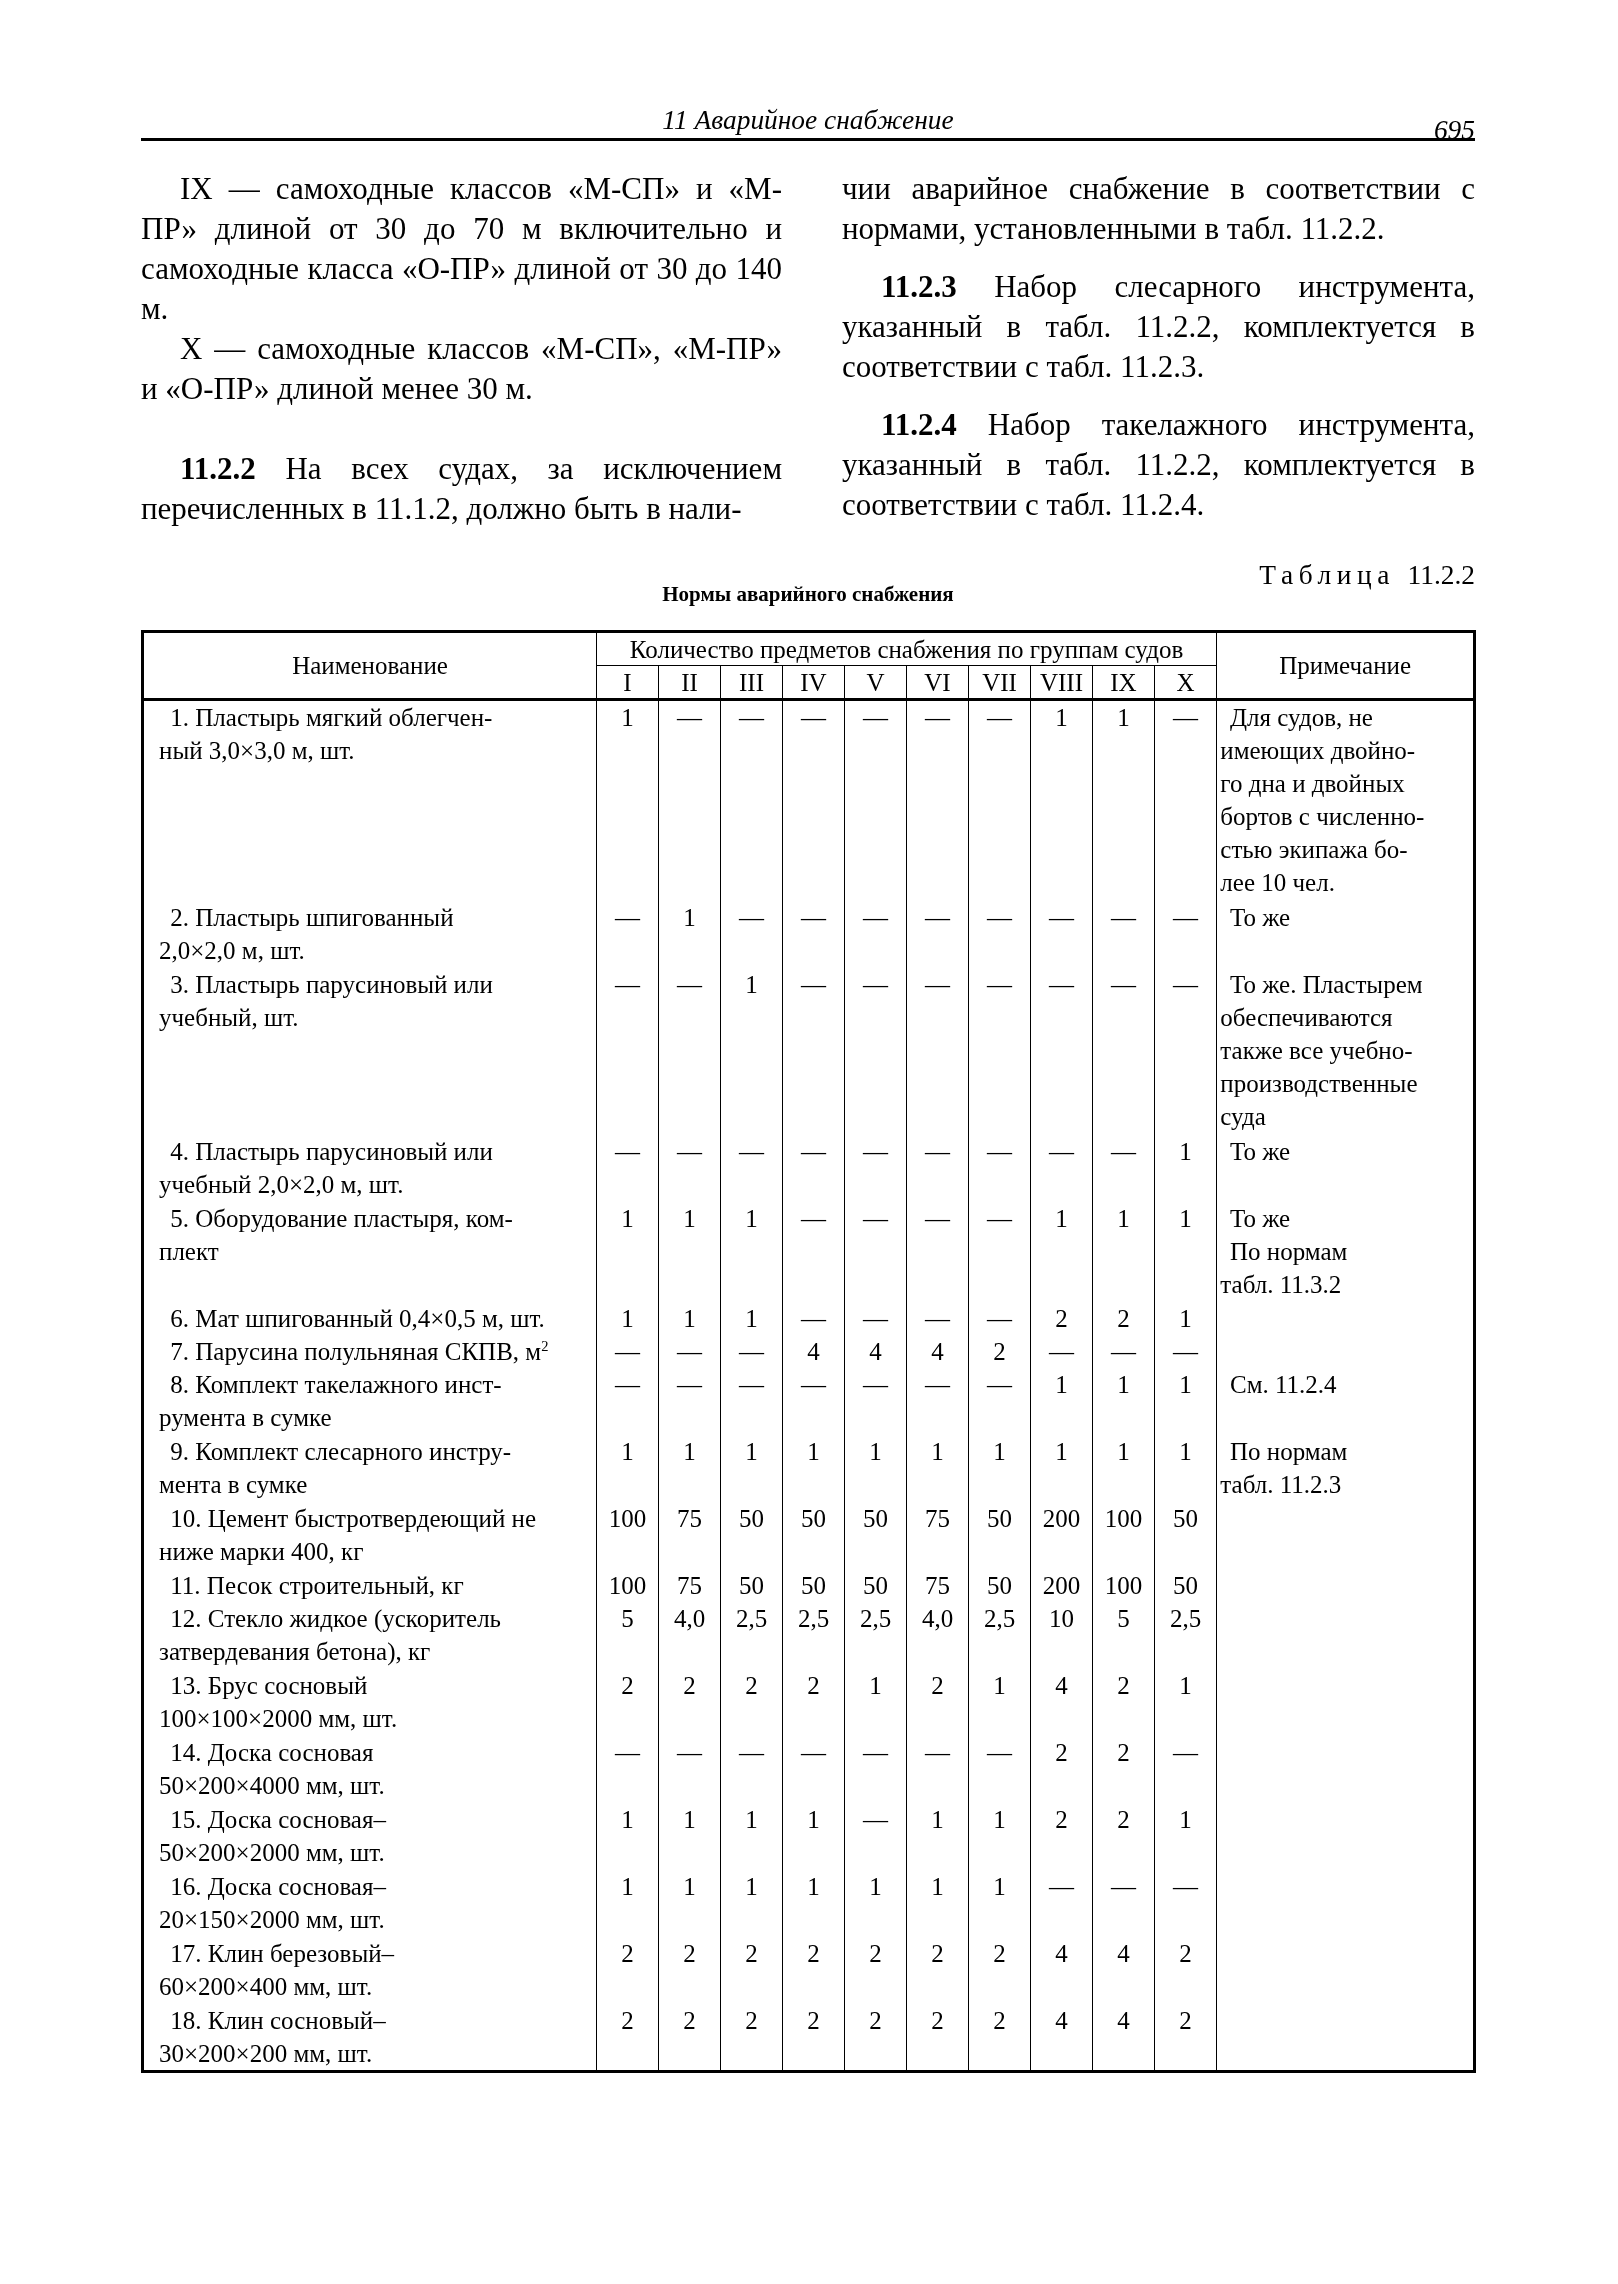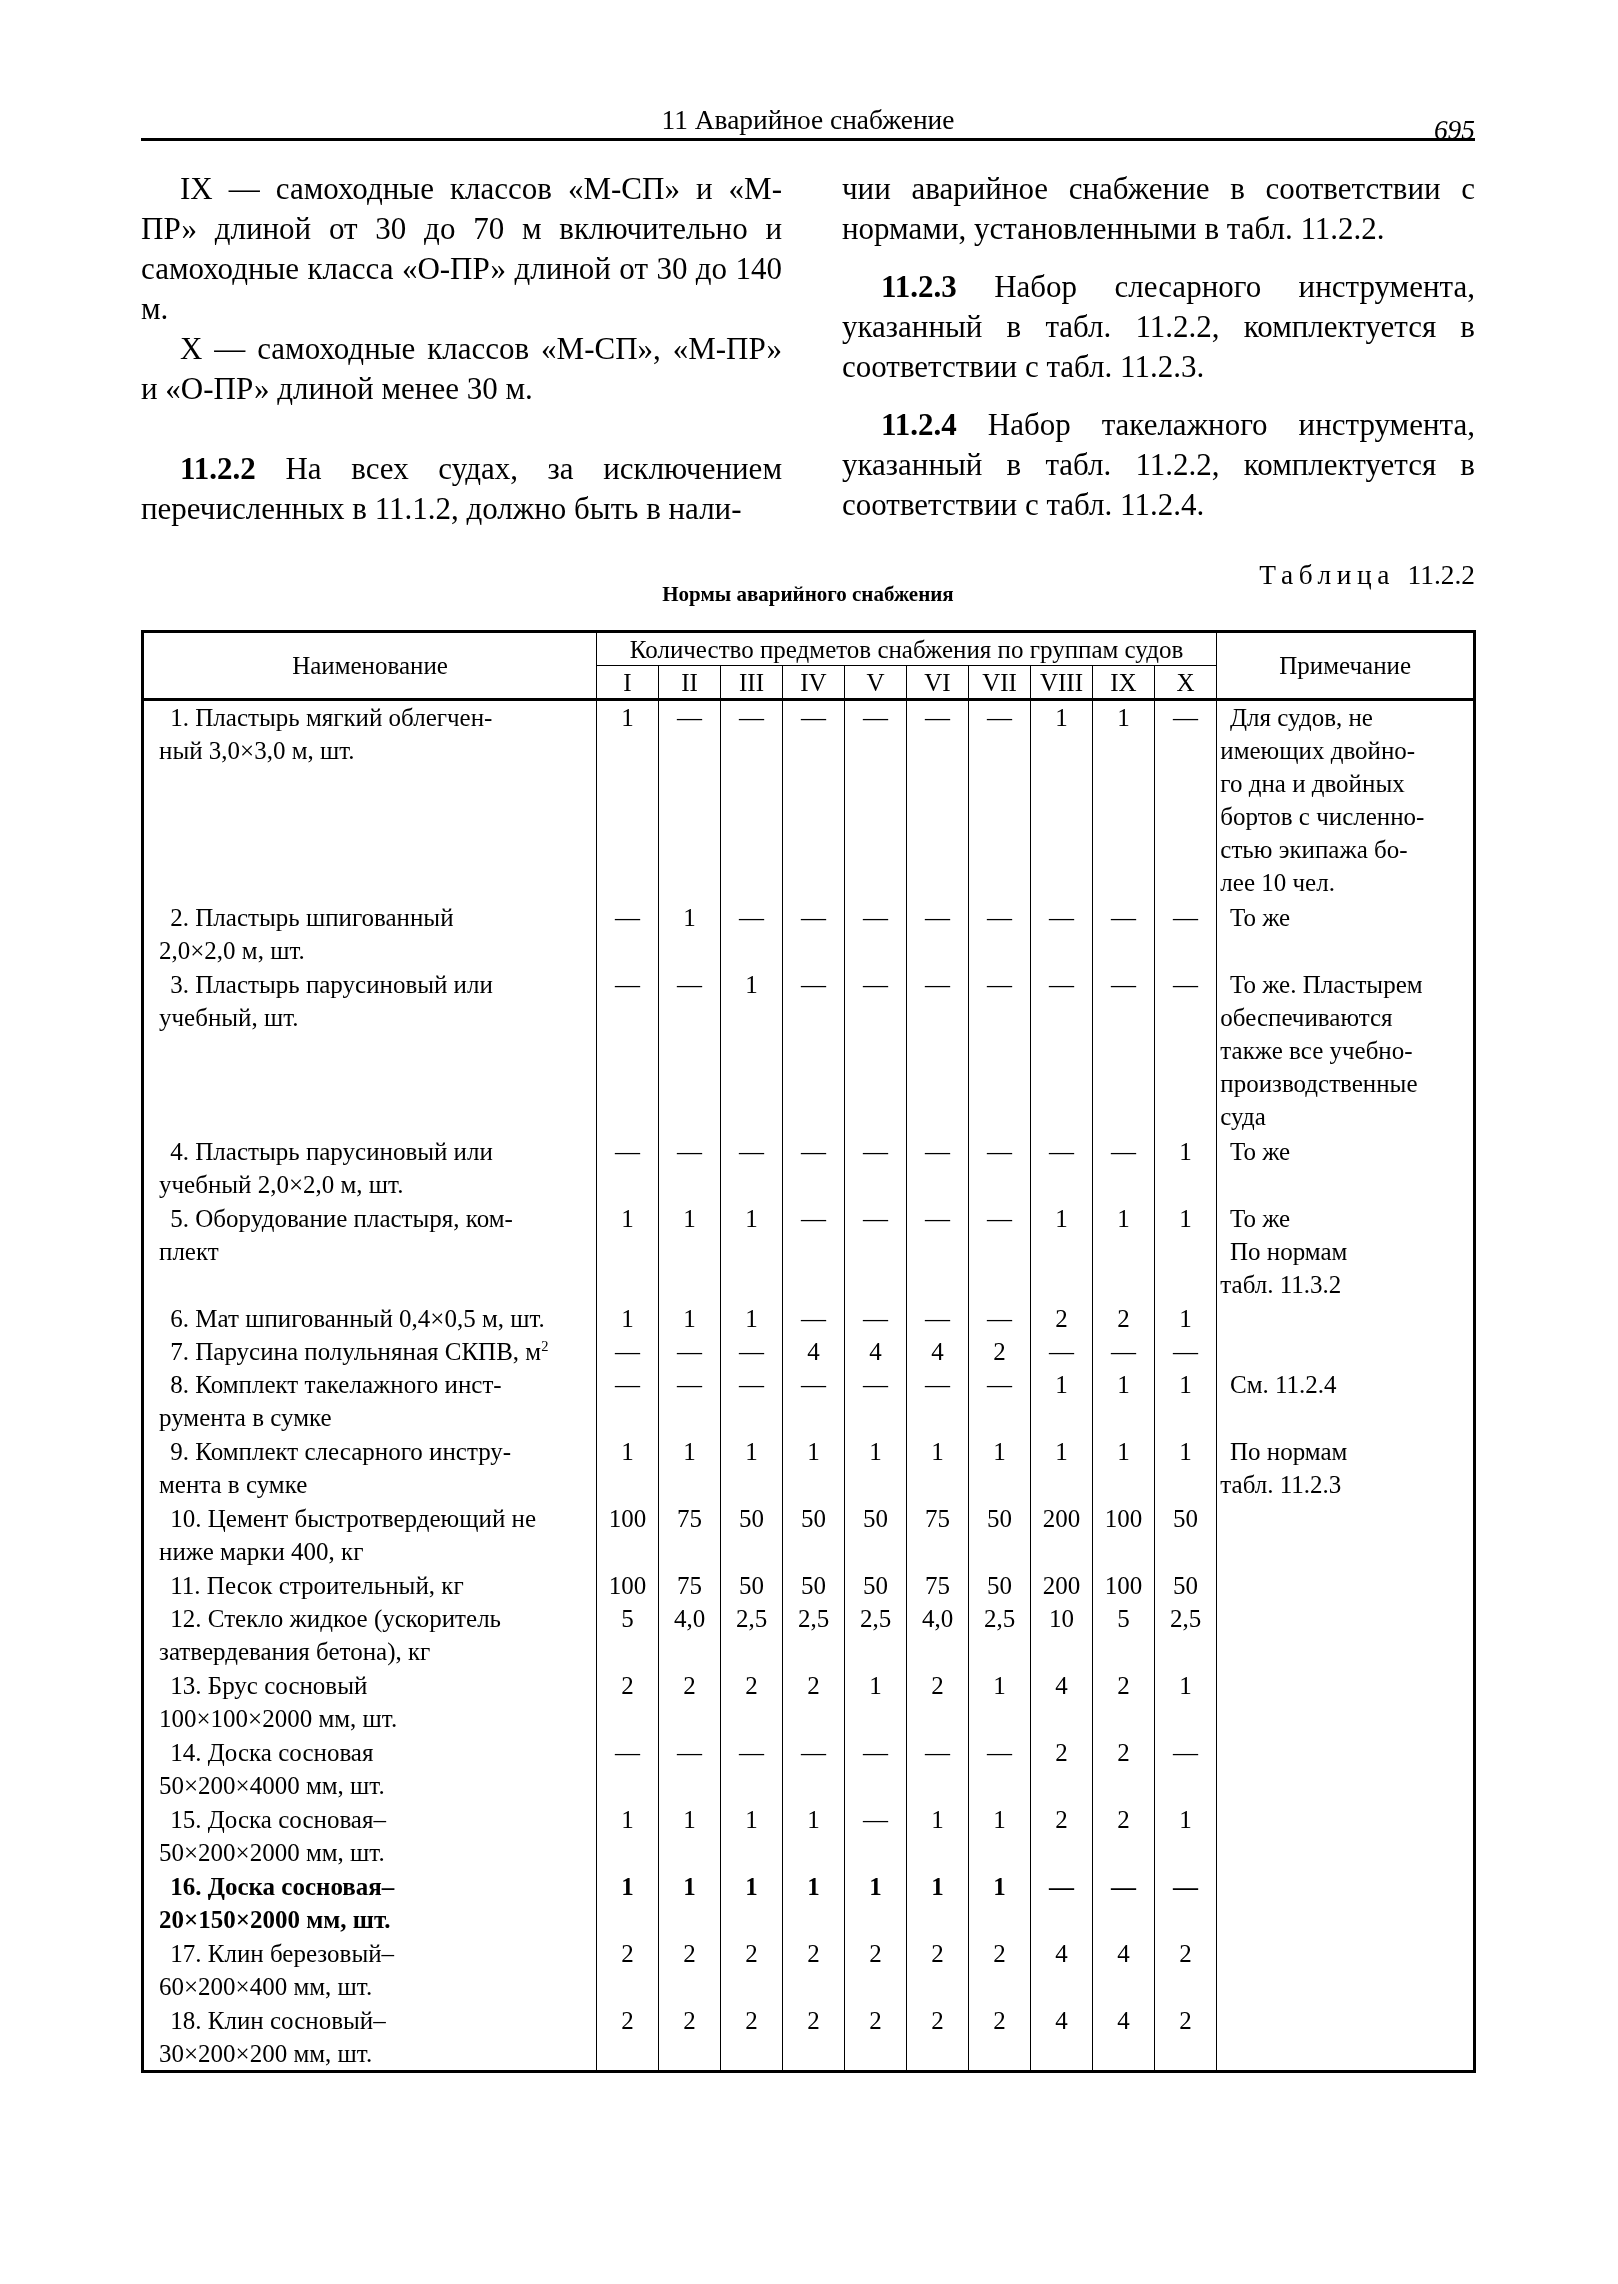--- a/index.html
+++ b/index.html
@@ -1,18 +1,18 @@
 <!DOCTYPE html>
 <html style="font-size:13px"><head>
 <meta charset="utf-8">
 <style>
   html, body { margin: 0; padding: 0; background: #ffffff; }
   body { width: 1619px; height: 2284px; position: relative; font-family: "Liberation Serif", "DejaVu Serif", serif; color: #000; }
   .running-head { position: absolute; left: 141px; top: 103px; width: 1334px; height: 35px; border-bottom: 3.2px solid #000; }
-  .running-head .title { position: absolute; left: 0; right: 0; text-align: center; font-size: 27.4px; top: 1.6px; }
+  .running-head .title { position: absolute; left: 0; right: 0; text-align: center; font-style: italic; font-size: 27.4px; top: 1.6px; }
   .running-head .pageno { position: absolute; right: 0; font-style: italic; font-size: 27.4px; top: 12px; }
   .col { position: absolute; top: 169px; font-size: 31px; line-height: 40px; text-align: justify; }
   .col.left { left: 141px; width: 641px; }
   .col.right { left: 842px; width: 633px; }
   .col p { margin: 0; text-indent: 39px; }
   .col p.gap { margin-top: 40px; }
   .col p.gap-s { margin-top: 18px; }
   .col b { font-weight: bold; }
   .table-label { position: absolute; top: 560px; right: 144px; font-size: 27.4px; letter-spacing: 5.6px; }
   .table-label span.num { letter-spacing: 0; }
@@ -361,21 +361,21 @@
         <td class="q">1</td>
         <td class="q">1</td>
         <td class="q">—</td>
         <td class="q">1</td>
         <td class="q">1</td>
         <td class="q">2</td>
         <td class="q">2</td>
         <td class="q">1</td>
         <td class="note"></td>
       </tr>
-      <tr style="height: 67px; font-weight: bold;">
+      <tr style="height: 67px;">
         <td class="name">
           <span class="name-line first">16. Доска сосновая–</span>
           <span class="name-line">20×150×2000 мм, шт.</span>
         </td>
         <td class="q">1</td>
         <td class="q">1</td>
         <td class="q">1</td>
         <td class="q">1</td>
         <td class="q">1</td>
         <td class="q">1</td>

